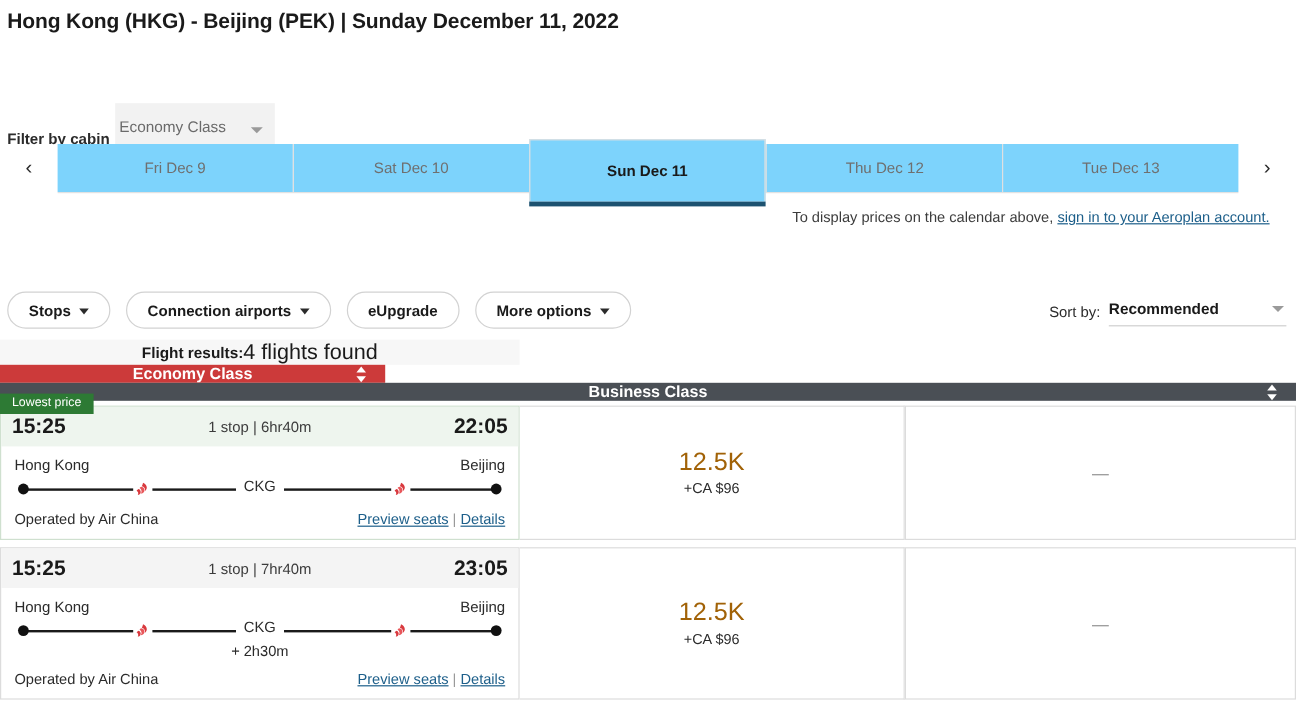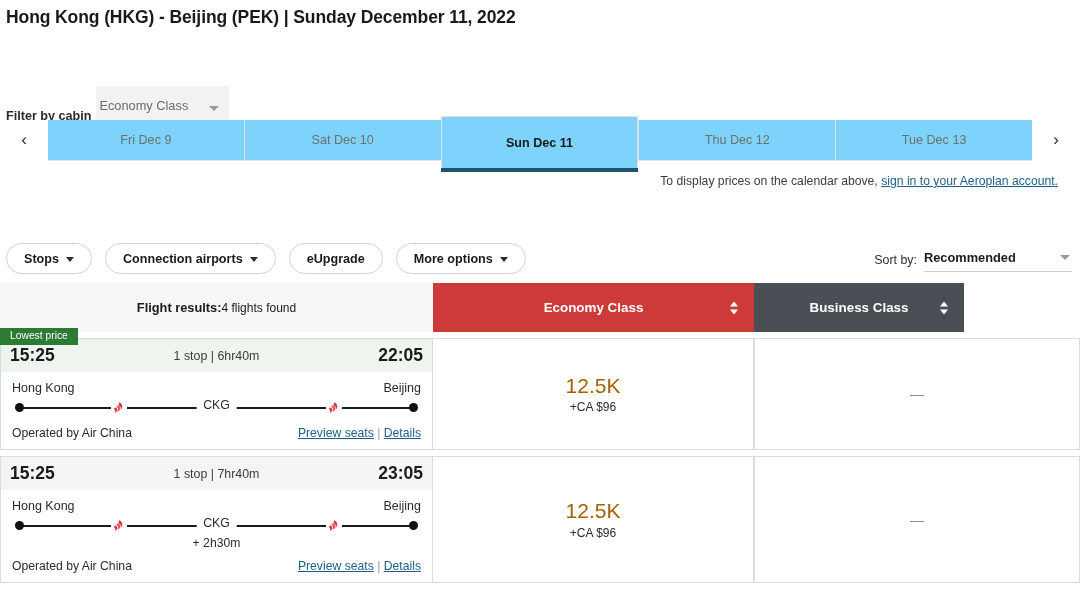--- a/index.html
+++ b/index.html
@@ -114,30 +114,31 @@
   .sort-select .val { font-size: 12.8px; font-weight: bold; color: #1a1a1a; }
   .sort-select .caret {
     position: absolute; right: 2px; top: 11px;
     width: 0; height: 0;
     border-left: 5px solid transparent; border-right: 5px solid transparent;
     border-top: 5px solid #9a9a9a;
   }
 
   
   .results-head {
-    position: absolute; left: 0; top: 283px; width: 964px; height: 49px;
+    position: absolute; left: 0; top: 283px; width: 1080px; height: 49px;
     display: flex;
+    flex-direction: column;
   }
   .rh-info {
     width: 433px; background: #f7f7f7;
     display: flex; align-items: center; justify-content: center;
     font-size: 12.8px; color: #1a1a1a;
   }
   .rh-info b { font-weight: bold; }
-  .rh-info .cnt { font-weight: normal; margin-left: 0; font-size: 12px; }
+  .rh-info .cnt { font-weight: normal; margin-left: 0; font-size: 18px; }
   .rh-col {
     position: relative; display: flex; align-items: center; justify-content: center;
     color: #fff; font-size: 13.4px; font-weight: bold; cursor: pointer;
   }
   .rh-eco { width: 321px; }
   .rh-bus { flex: 1; }
   .sort-arrows {
     position: absolute; right: 16px; top: 50%; transform: translateY(-50%);
     display: flex; flex-direction: column; gap: 3px; align-items: center;
   }

